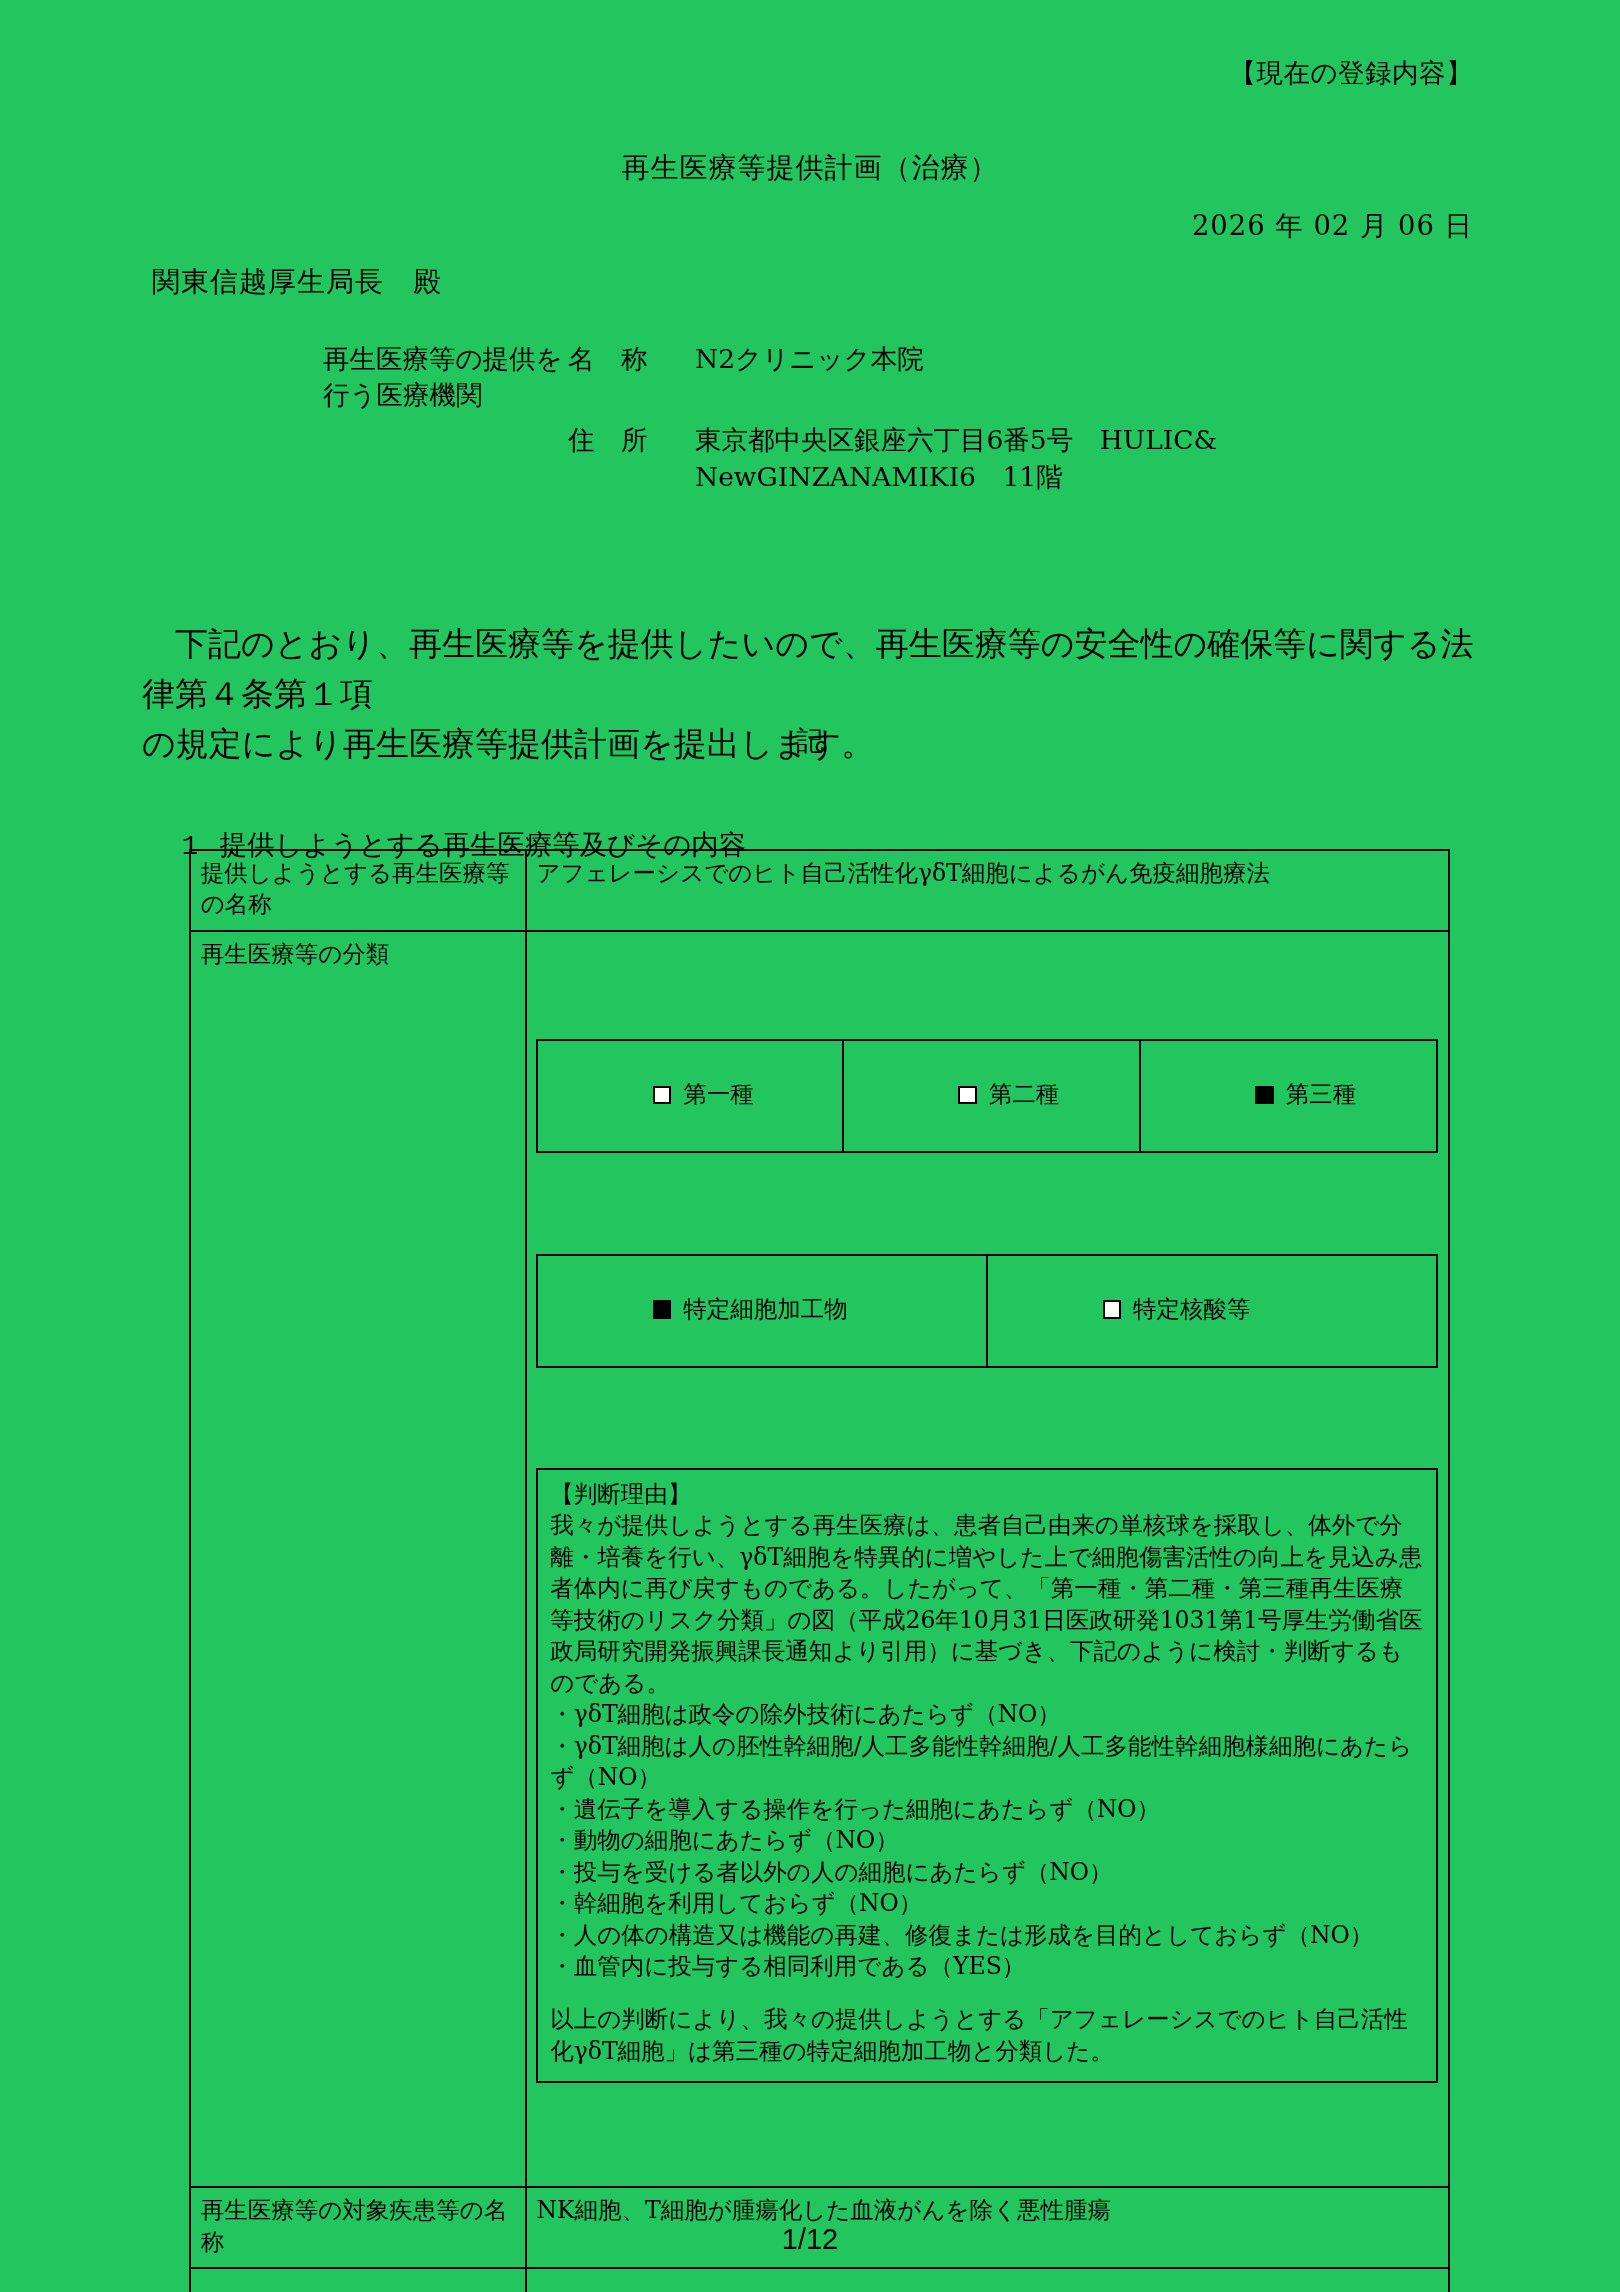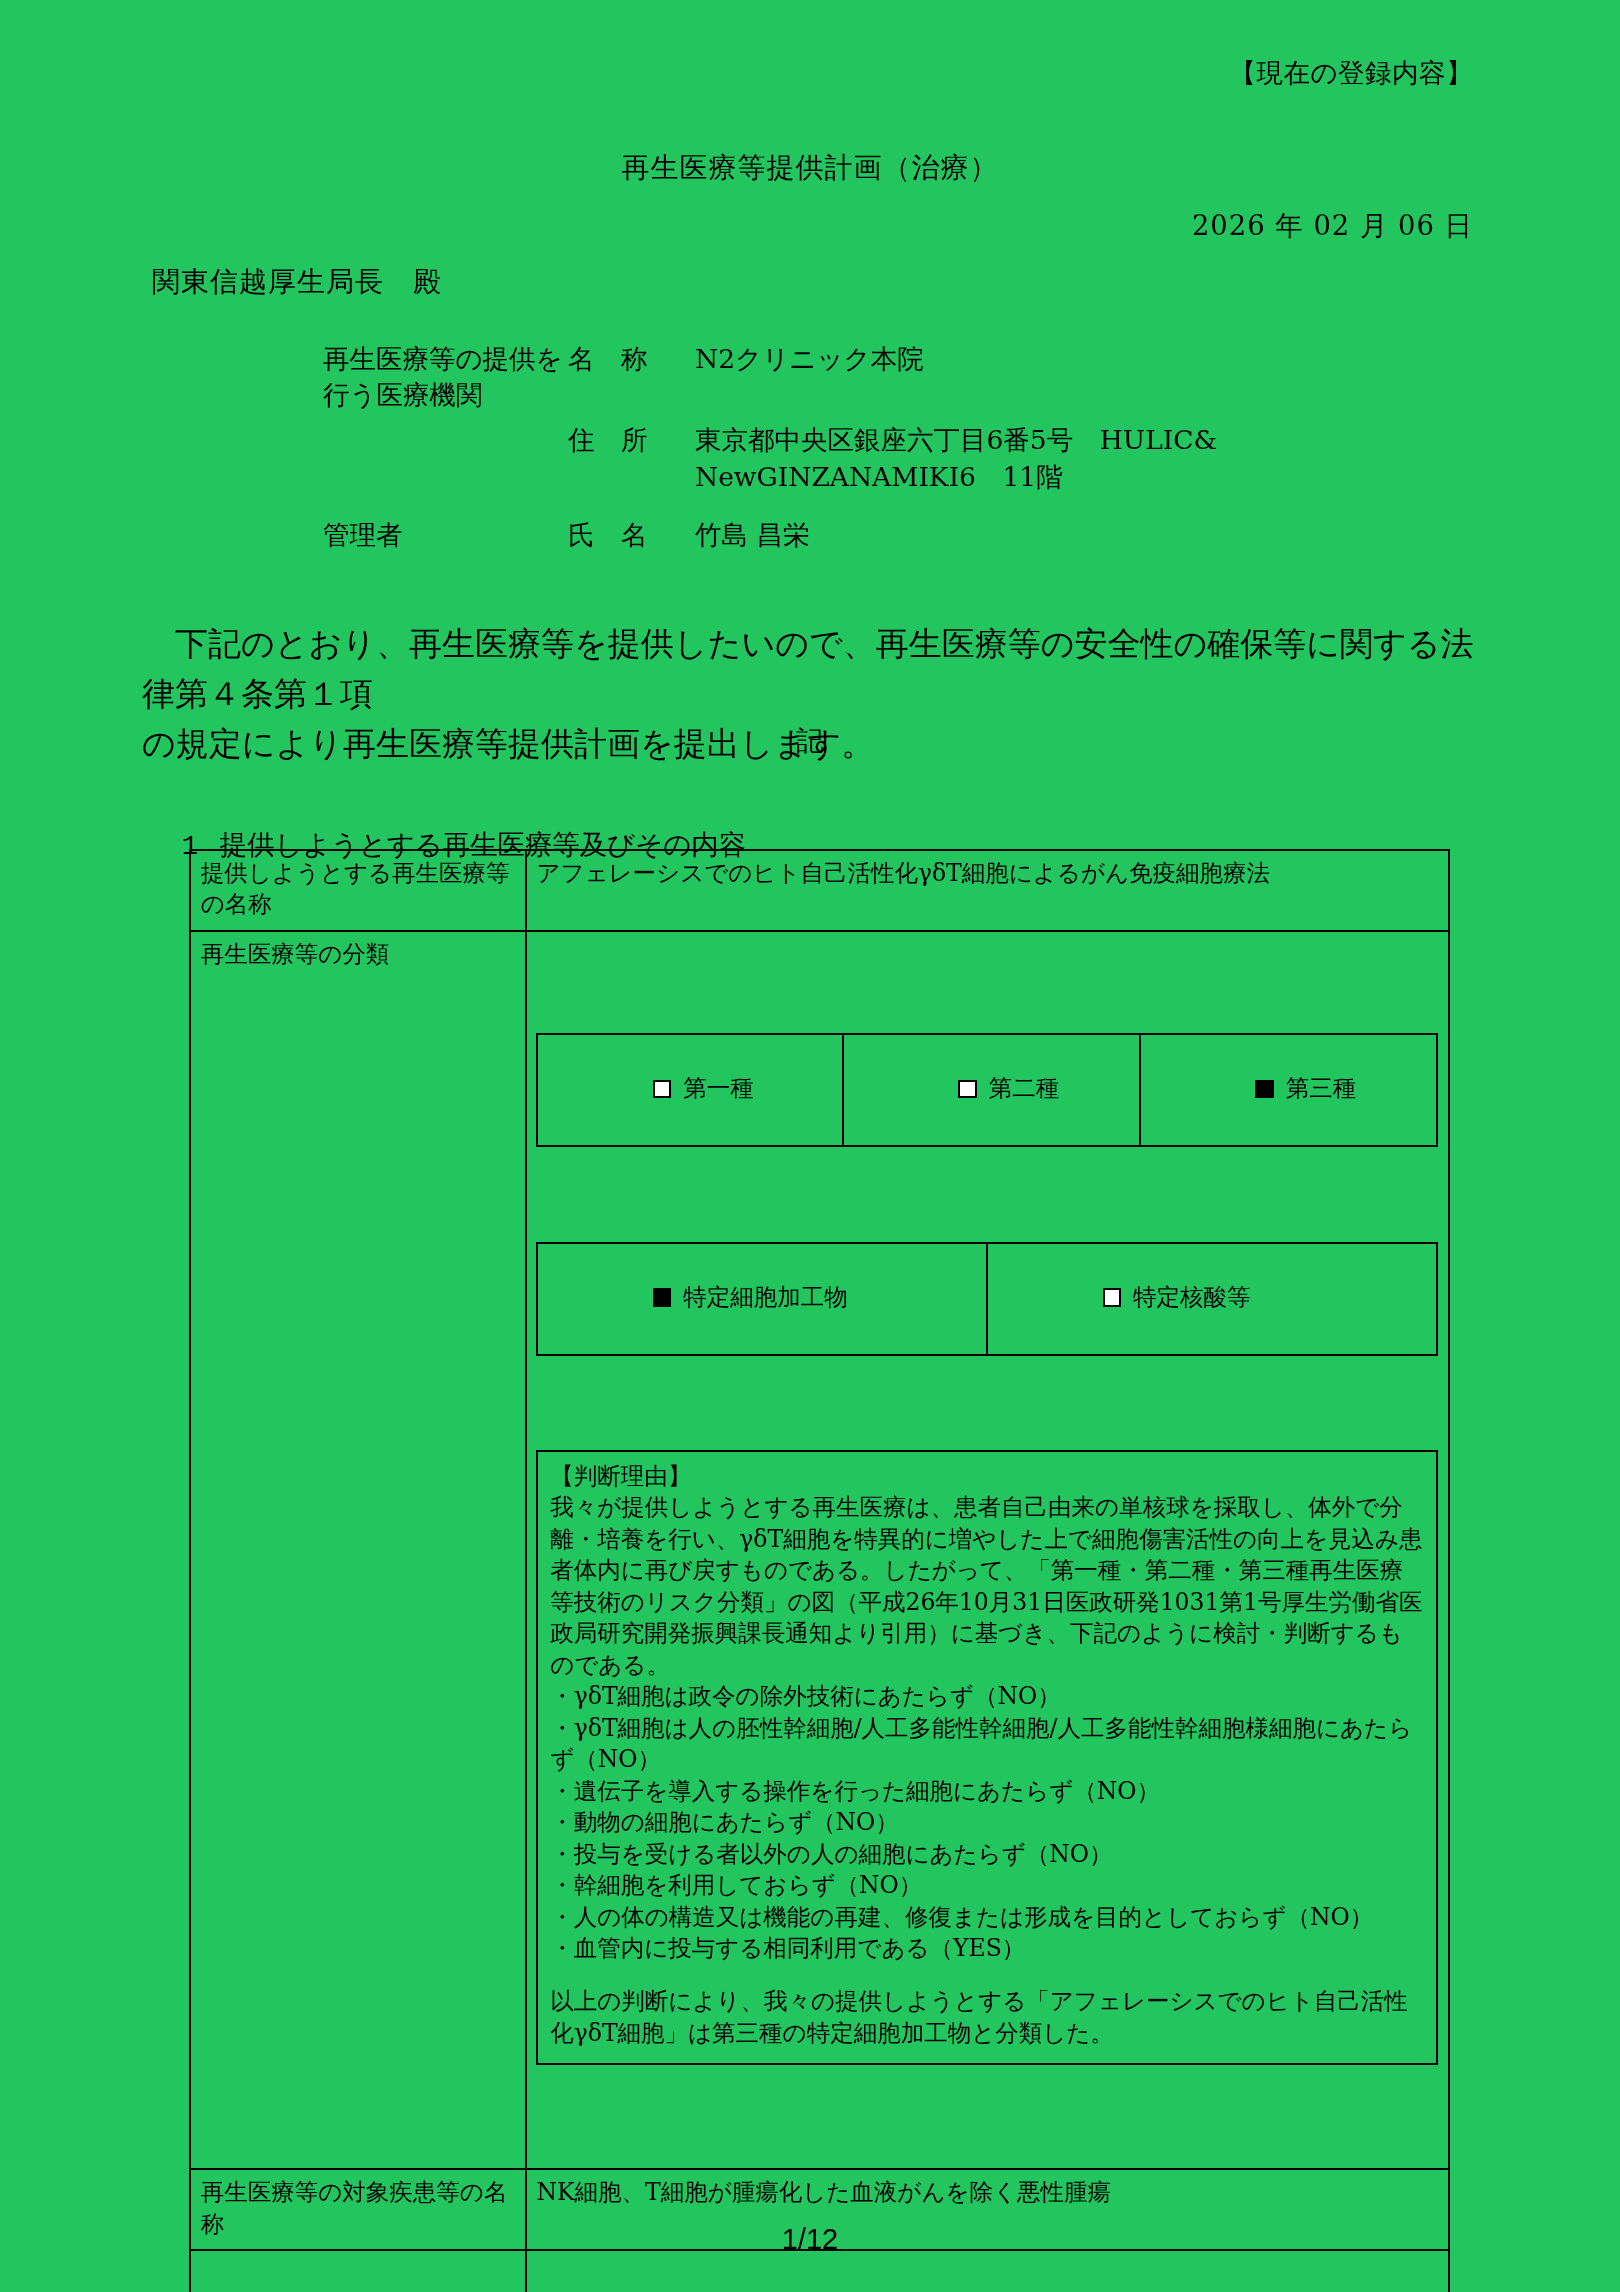--- a/index.html
+++ b/index.html
@@ -143,20 +143,21 @@
     white-space: pre-wrap;
     word-break: break-all;
   }
   td.label-col { width: 314px; }
   td.mid { vertical-align: middle; }
   .nested {
     border-collapse: collapse;
     table-layout: fixed;
     width: 100%;
     font-size: 23.5px;
+    margin-top: 6px;
   }
   .nested td {
     border: 2px solid #000000;
     padding: 7.8px 9.8px;
     vertical-align: middle;
     white-space: nowrap;
   }
   td.nopad { padding: 0; border: none; }
 
   .cbx {
@@ -203,25 +204,20 @@
       <div class="inst-label t">再生医療等の提供を
 行う医療機関</div>
       <div class="inst-key t">名　称</div>
       <div class="inst-val t">N2クリニック本院</div>
     </div>
     <div class="inst-row addr">
       <div class="inst-label t"></div>
       <div class="inst-key t">住　所</div>
       <div class="inst-val t">東京都中央区銀座六丁目6番5号　HULIC&amp;
 NewGINZANAMIKI6　11階</div>
-    </div>
-    <div class="inst-row mgr">
-      <div class="inst-label t">管理者</div>
-      <div class="inst-key t">氏　名</div>
-      <div class="inst-val t">竹島 昌栄</div>
     </div>
   </div>
 
   <div class="statement t">　下記のとおり、再生医療等を提供したいので、再生医療等の安全性の確保等に関する法律第４条第１項
 の規定により再生医療等提供計画を提出します。</div>
 
   <div class="kiji t">記</div>
 
   <div class="section-head t">
     <span class="num">1</span><span>提供しようとする再生医療等及びその内容</span>

